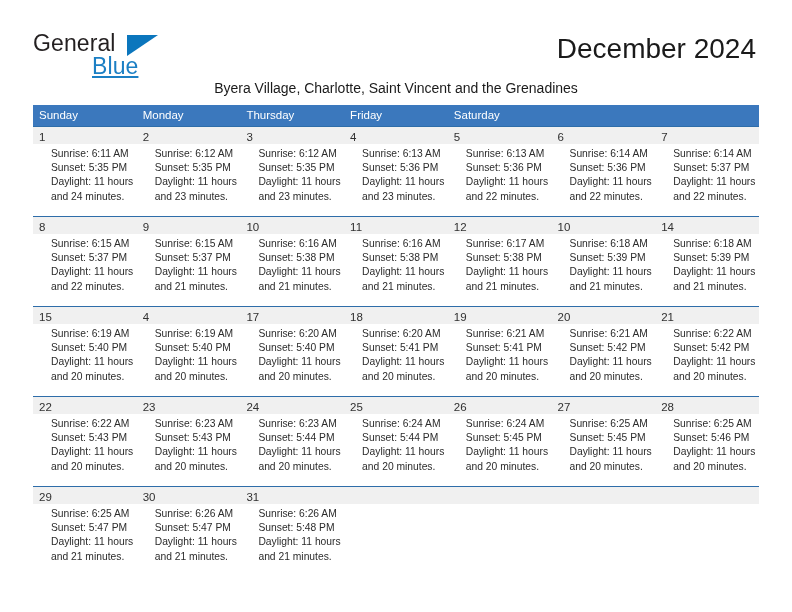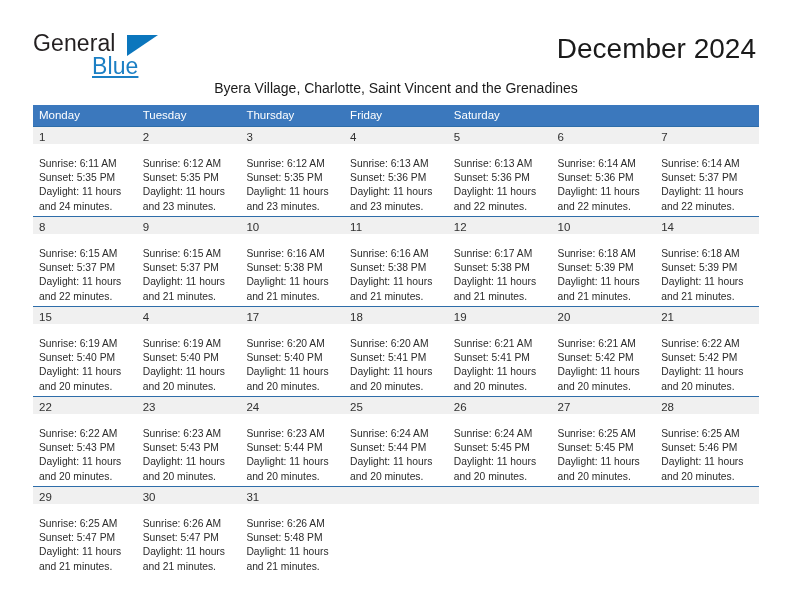--- a/index.html
+++ b/index.html
@@ -133,21 +133,22 @@
     background: #f0f0f0;
     padding-left: 6px;
     box-sizing: border-box;
   }
   .day-number {
     font-size: 11.5px;
     line-height: 17px;
     color: #303030;
   }
   .day-body {
-    padding: 13px 4px 0 6px;
+    padding: 3px 4px 0 6px;
+    margin-left: 12px;
   }
   .day-line {
     font-size: 10.3px;
     line-height: 14.2px;
     color: #2b2b2b;
     white-space: nowrap;
   }
 </style>
 </head>
 <body>
@@ -162,22 +163,22 @@
       <span class="logo-blue">Blue</span>
     </div>
 
     <div class="title">December 2024</div>
     <div class="subtitle">Byera Village, Charlotte, Saint Vincent and the Grenadines</div>
   </div>
 
   <div class="calendar">
 
     <div class="weekday-row">
+      <div class="weekday">Sunday</div>
       <div class="weekday">Monday</div>
-      <div class="weekday">Tuesday</div>
       <div class="weekday">Thursday</div>
       <div class="weekday">Friday</div>
       <div class="weekday">Saturday</div>
     </div>
 
     <div class="week-row">
       <div class="day-cell">
         <div class="day-number-band"><span class="day-number">1</span></div>
         <div class="day-body">
           <div class="day-line">Sunrise: 6:11 AM</div>

